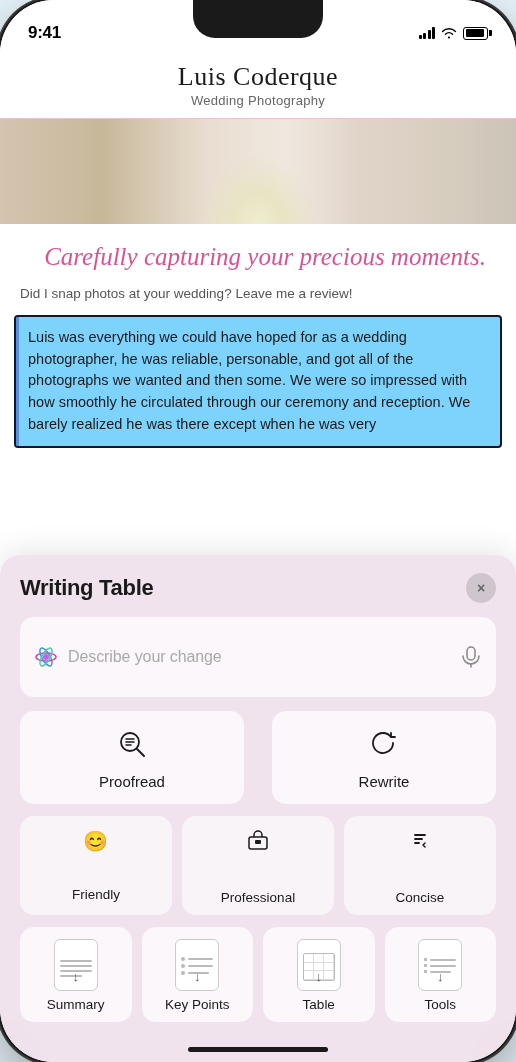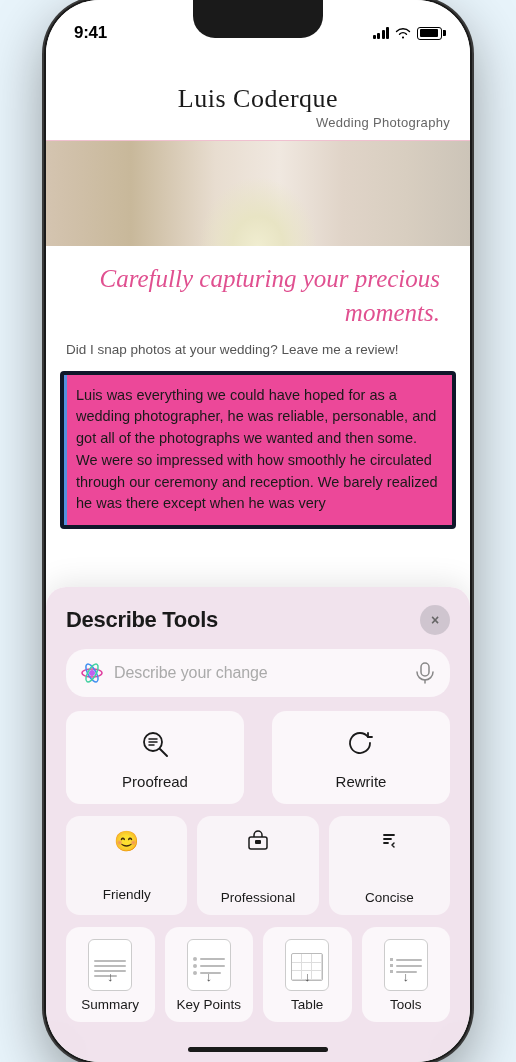--- a/index.html
+++ b/index.html
@@ -7,21 +7,21 @@
     body {
       background: #e8f4fb;
       display: flex;
       justify-content: center;
       align-items: center;
       min-height: 100vh;
       font-family: -apple-system, BlinkMacSystemFont, 'SF Pro Display', 'Helvetica Neue', sans-serif;
     }
 
     .phone {
-      width: 424px;
+      width: 516px;
       height: 1062px;
       background: #fff;
       border-radius: 54px;
       overflow: hidden;
       position: relative;
       box-shadow: 0 0 0 2px #1a1a1a, 0 0 0 4px #3a3a3a, 0 20px 60px rgba(0,0,0,0.4);
     }
 
     
     .status-bar {
@@ -104,37 +104,35 @@
       border-radius: 0 0 22px 22px;
       z-index: 20;
     }
 
     
     .website-header {
       background: #fff;
       text-align: center;
       padding: 8px 20px 10px;
       border-bottom: 1.5px solid #f0c0d0;
-      margin-top: 22px;
     }
 
     .site-title {
       font-size: 26px;
       font-weight: 400;
       color: #1a1a1a;
       letter-spacing: 0.5px;
       font-family: Georgia, serif;
     }
 
     .site-subtitle {
       font-size: 13px;
       color: #666;
       margin-top: 1px;
       letter-spacing: 0.3px;
-      text-align: right;
     }
 
     .hero-image {
       width: 100%;
       height: 105px;
       background: linear-gradient(135deg, #e8d5c4 0%, #d4b896 30%, #c8d4b0 60%, #e0d0c8 100%);
       overflow: hidden;
       position: relative;
     }
 
@@ -157,22 +155,22 @@
     .review-prompt {
       text-align: left;
       padding: 6px 20px 10px;
       font-size: 13.5px;
       color: #555;
     }
 
     
     .selected-text-area {
       margin: 4px 14px 0;
-      background: #ec4899;
-      border: 4px solid #0f172a;
+      background: #7dd3fc;
+      border: 2px solid #0f172a;
       border-radius: 4px;
       padding: 10px 12px;
       font-size: 14.5px;
       color: #1a1a1a;
       line-height: 1.5;
       min-height: 100px;
       overflow: hidden;
       position: relative;
     }
 
@@ -224,24 +222,24 @@
       justify-content: center;
       cursor: pointer;
       font-size: 14px;
       color: #666;
       font-weight: 600;
     }
 
     
     .search-input-row {
       background: rgba(255,255,255,0.7);
-      border-radius: 20px;
-      display: flex;
-      align-items: center;
-      padding: 12px 14px;
+      border-radius: 14px;
+      display: flex;
+      align-items: center;
+      padding: 28px 14px;
       gap: 10px;
       margin-bottom: 14px;
     }
 
     .apple-intel-icon {
       width: 24px;
       height: 24px;
       flex-shrink: 0;
     }
 
@@ -457,21 +455,21 @@
 
   <div class="tagline">Carefully capturing your precious moments.</div>
 
   <div class="review-prompt">Did I snap photos at your wedding? Leave me a review!</div>
 
   <div class="selected-text-area">Luis was everything we could have hoped for as a wedding photographer, he was reliable, personable, and got all of the photographs we wanted and then some. We were so impressed with how smoothly he circulated through our ceremony and reception. We barely realized he was there except when he was very</div>
 
   <div class="writing-tools-panel">
 
     <div class="writing-tools-header">
-      <span class="writing-tools-title">Describe Tools</span>
+      <span class="writing-tools-title">Writing Table</span>
       <div class="close-btn">×</div>
     </div>
 
     <div class="search-input-row">
 
       <svg class="apple-intel-icon" viewBox="0 0 24 24" fill="none">
         <circle cx="12" cy="12" r="3" fill="#c060f0"></circle>
         <ellipse cx="12" cy="12" rx="10" ry="4" stroke="#e040a0" stroke-width="1.5" fill="none" transform="rotate(0)"></ellipse>
         <ellipse cx="12" cy="12" rx="10" ry="4" stroke="#4090f0" stroke-width="1.5" fill="none" transform="rotate(60 12 12)"></ellipse>
         <ellipse cx="12" cy="12" rx="10" ry="4" stroke="#40d0a0" stroke-width="1.5" fill="none" transform="rotate(120 12 12)"></ellipse>

